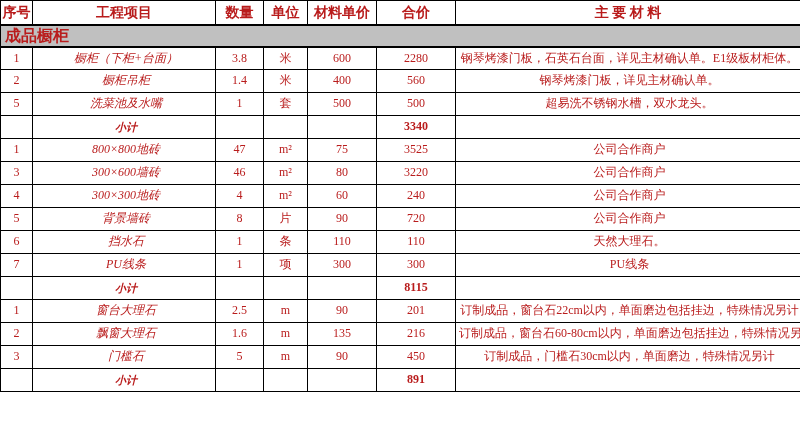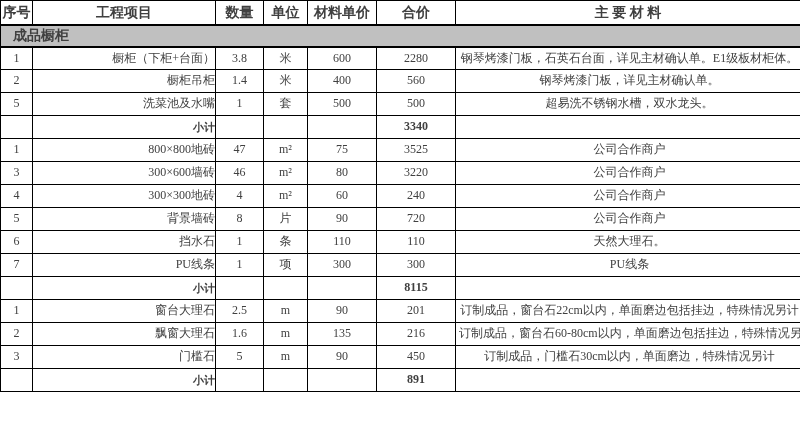--- a/index.html
+++ b/index.html
@@ -11,21 +11,21 @@
   .sheet {
     width: 800px;
     height: 442px;
     overflow: hidden;
     background: #ffffff;
   }
   table.qtable {
     width: 800px;
     border-collapse: collapse;
     table-layout: fixed;
-    color: #404040;
+    color: #b91c1c;
   }
   .qtable col.c-index     { width: 32px;  }
   .qtable col.c-item      { width: 183px; }
   .qtable col.c-qty       { width: 48px;  }
   .qtable col.c-unit      { width: 44px;  }
   .qtable col.c-price     { width: 69px;  }
   .qtable col.c-total     { width: 79px;  }
   .qtable col.c-materials { width: 345px; }
 
   .qtable th, .qtable td {
@@ -40,39 +40,40 @@
   .qtable thead th {
     font-size: 14px;
     font-weight: bold;
     text-align: center;
     border-bottom: 2px solid #000000;
     background: #ffffff;
   }
   .qtable tr.section-row { height: 22px; }
   .qtable tr.section-row td {
     background: #c0c0c0;
-    font-size: 14px;
+    font-size: 16px;
     font-weight: bold;
     text-align: left;
-    padding-left: 12px;
+    padding-left: 4px;
     border-top: 2px solid #000000;
     border-bottom: 2px solid #000000;
   }
   .qtable tr.data-row, .qtable tr.subtotal-row { height: 23px; }
   .qtable tbody td { font-size: 12px; }
 
   .qtable td.col-index,
   .qtable td.col-qty,
   .qtable td.col-unit,
   .qtable td.col-price,
   .qtable td.col-total { text-align: center; }
 
   .qtable td.col-item {
-    text-align: right;
+    text-align: center;
     padding-left: 4px;
+    font-style: italic;
   }
   .qtable td.col-materials {
     text-align: center;
     padding-left: 3px;
   }
   .qtable tr.subtotal-row td.col-item {
     font-weight: bold;
     font-size: 11px;
   }
   .qtable tr.subtotal-row td.col-total {

